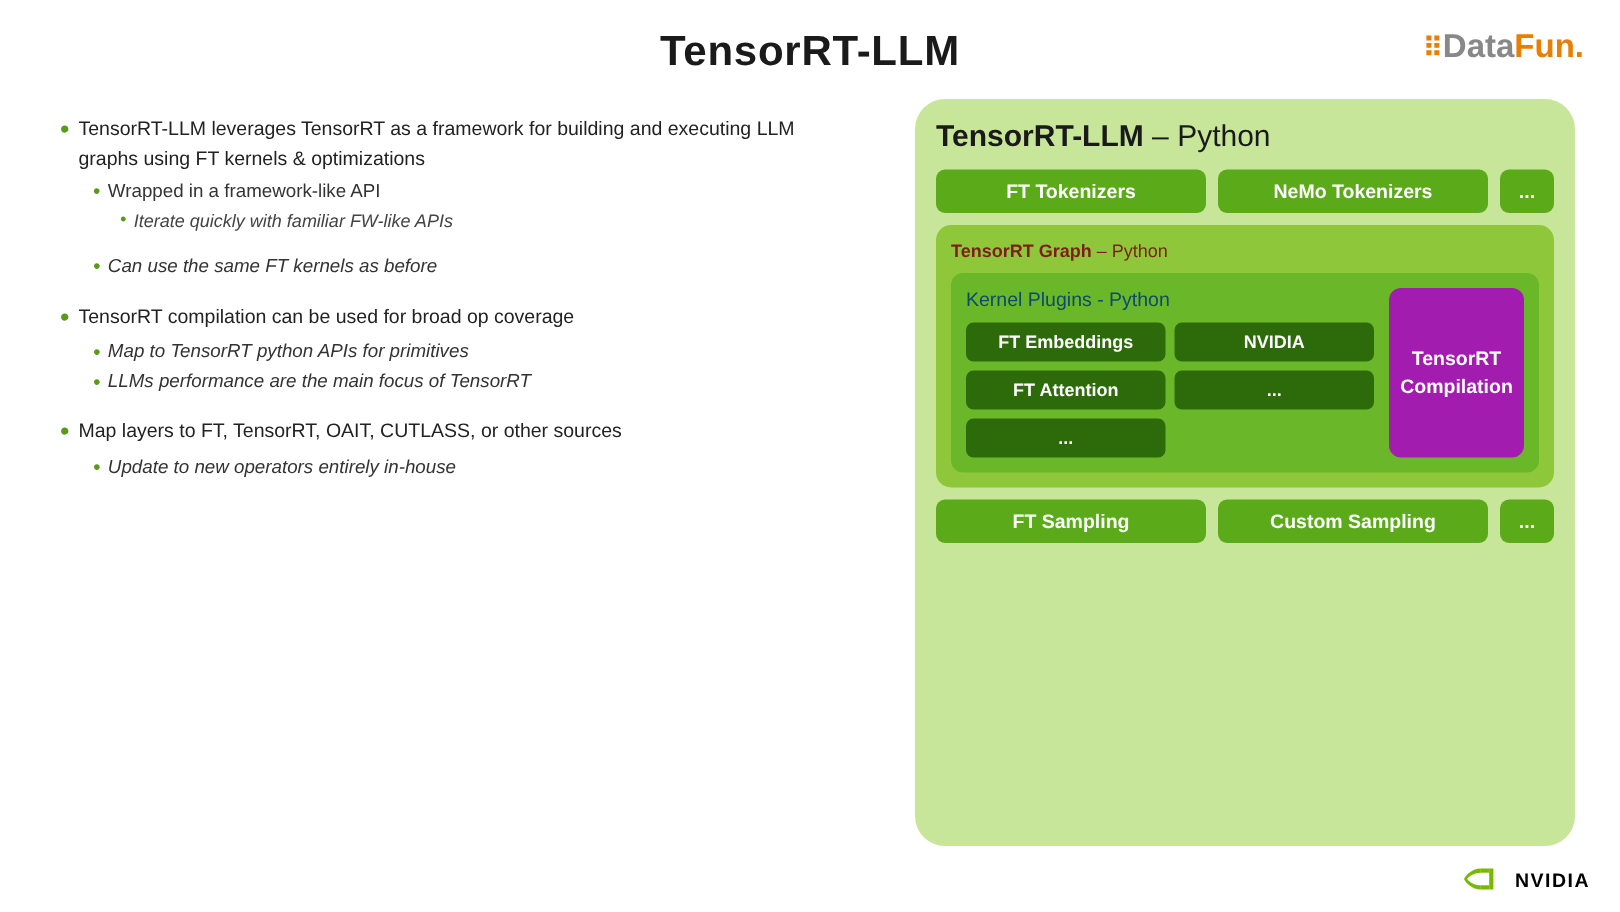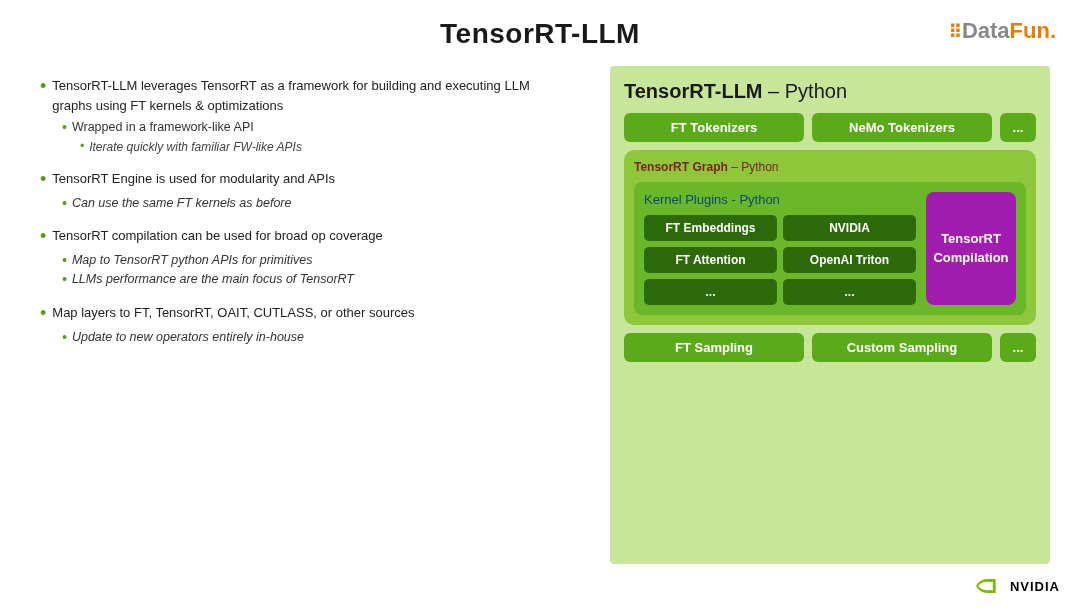--- a/index.html
+++ b/index.html
@@ -120,21 +120,21 @@
     .italic { font-style: italic; }
 
     
     .right-col {
       width: 440px;
       flex-shrink: 0;
     }
 
     .diagram-outer {
       background: #c8e69a;
-      border-radius: 4px;
+      border-radius: 20px;
       padding: 14px 14px 14px 14px;
       height: 100%;
     }
 
     .diagram-title {
       font-size: 20px;
       font-weight: 900;
       color: #1a1a1a;
       margin-bottom: 10px;
     }
@@ -286,23 +286,20 @@
         </div>
         <div class="sub-sub-bullets">
           <div class="sub-sub-bullet italic">
             <span>Iterate quickly with familiar FW-like APIs</span>
           </div>
         </div>
       </div>
     </div>
 
     <div class="bullet-section">
-      <div class="bullet-main">
-        <span class="text">TensorRT Engine is used for modularity and APIs</span>
-      </div>
       <div class="sub-bullets">
         <div class="sub-bullet italic">
           <span>Can use the same FT kernels as before</span>
         </div>
       </div>
     </div>
 
     <div class="bullet-section">
       <div class="bullet-main">
         <span class="text">TensorRT compilation can be used for broad op coverage</span>
@@ -348,21 +345,20 @@
           <span>TensorRT Graph</span><span class="normal"> – Python</span>
         </div>
 
         <div class="kernel-box">
           <div class="kernel-left">
             <div class="kernel-title">Kernel Plugins - Python</div>
             <div class="kernel-grid">
               <div class="btn-dark-green">FT Embeddings</div>
               <div class="btn-dark-green">NVIDIA</div>
               <div class="btn-dark-green">FT Attention</div>
-              <div class="btn-dark-green">OpenAI Triton</div>
               <div class="btn-dark-green">...</div>
               <div class="btn-dark-green">...</div>
             </div>
           </div>
           <div class="tensorrt-compile">TensorRT<br>Compilation</div>
         </div>
       </div>
 
       <div class="bottom-row">
         <div class="btn-green">FT Sampling</div>

